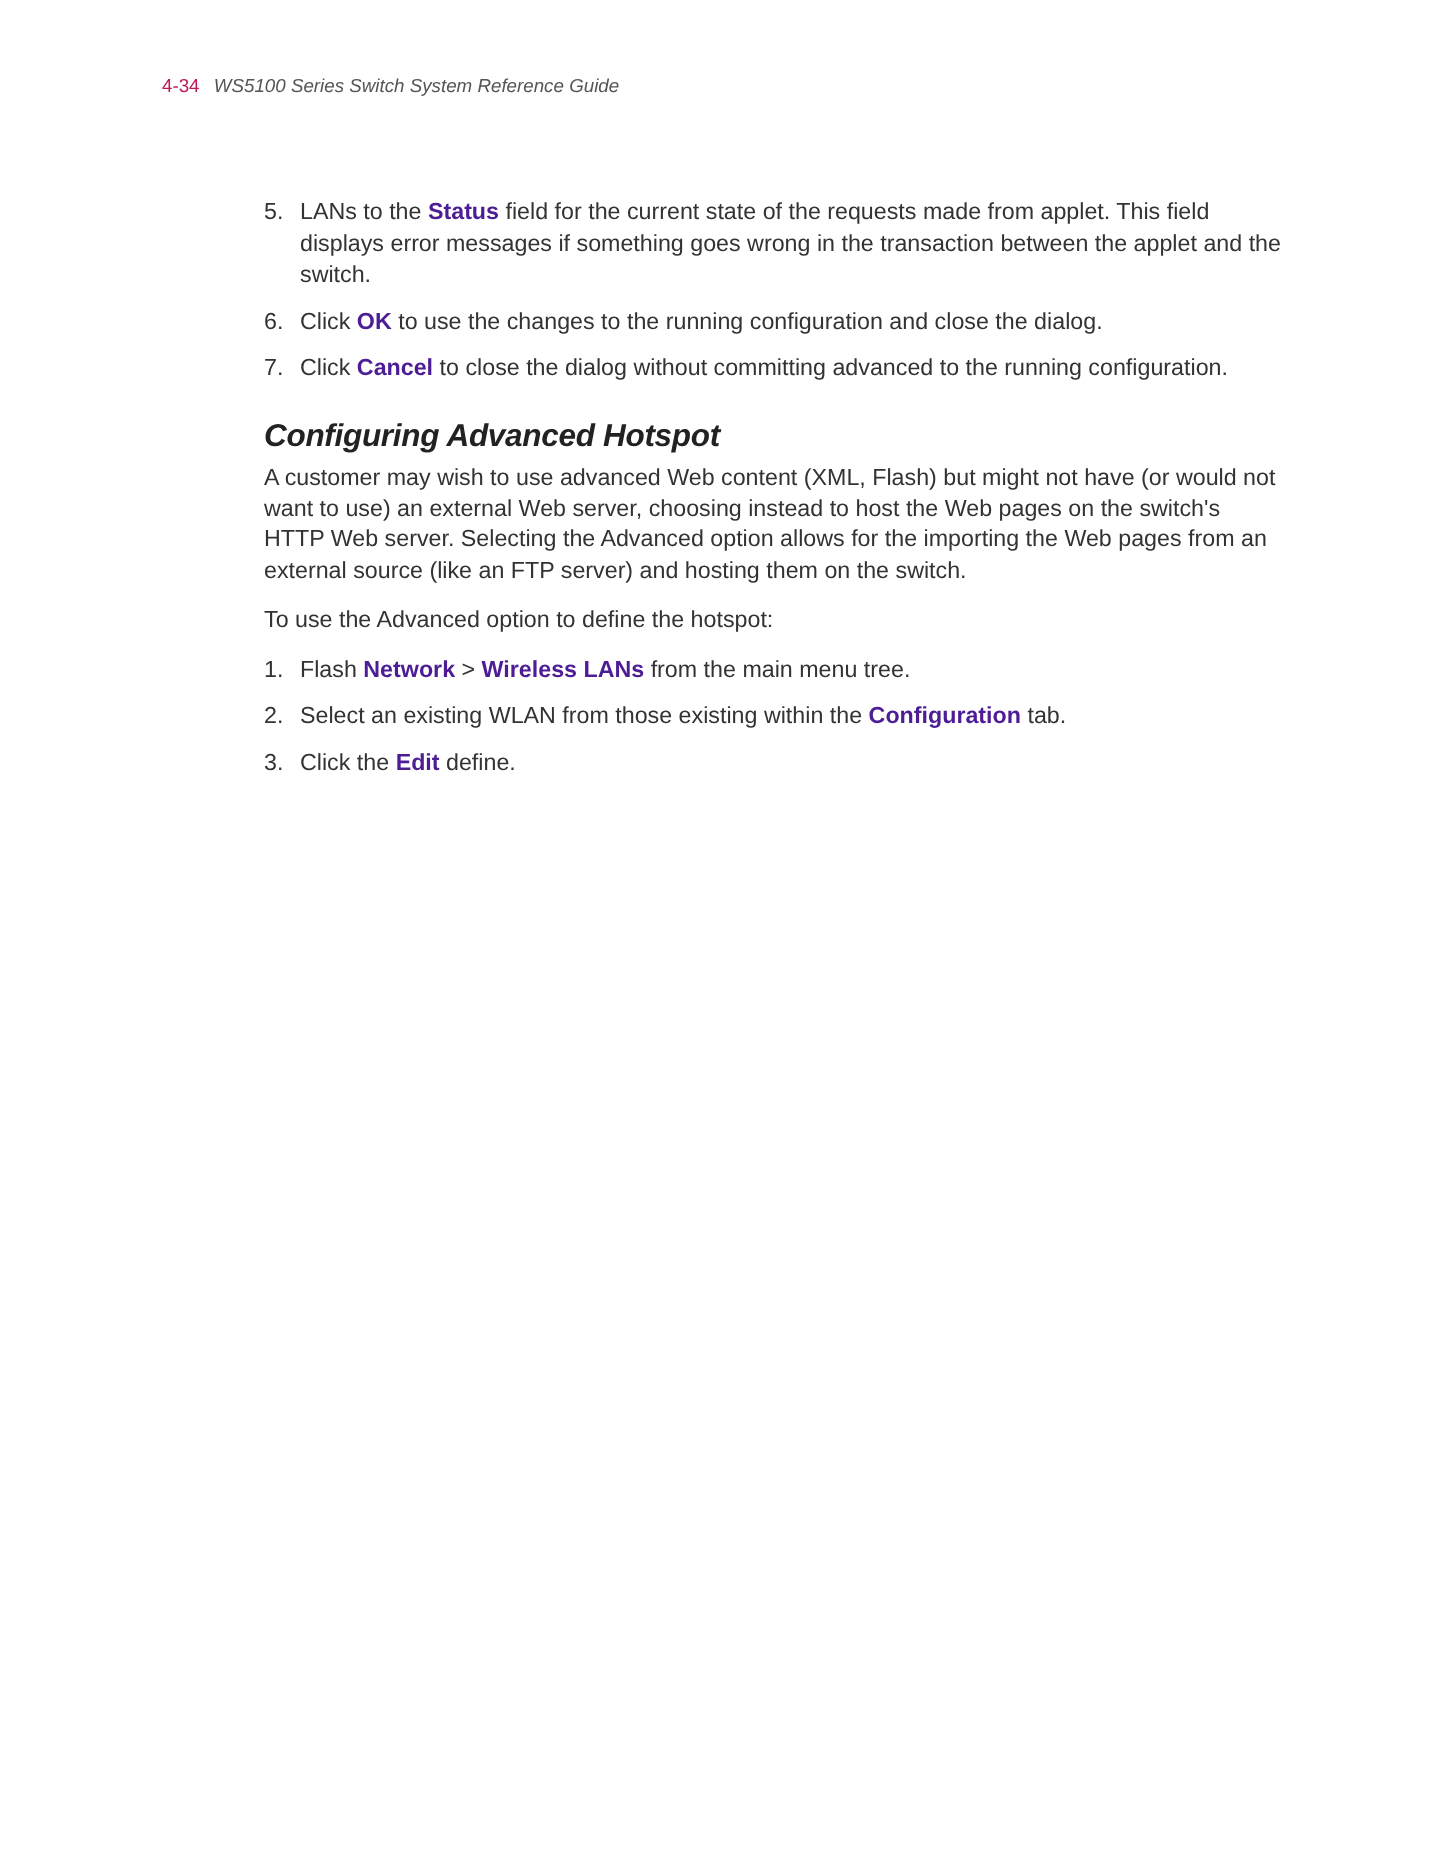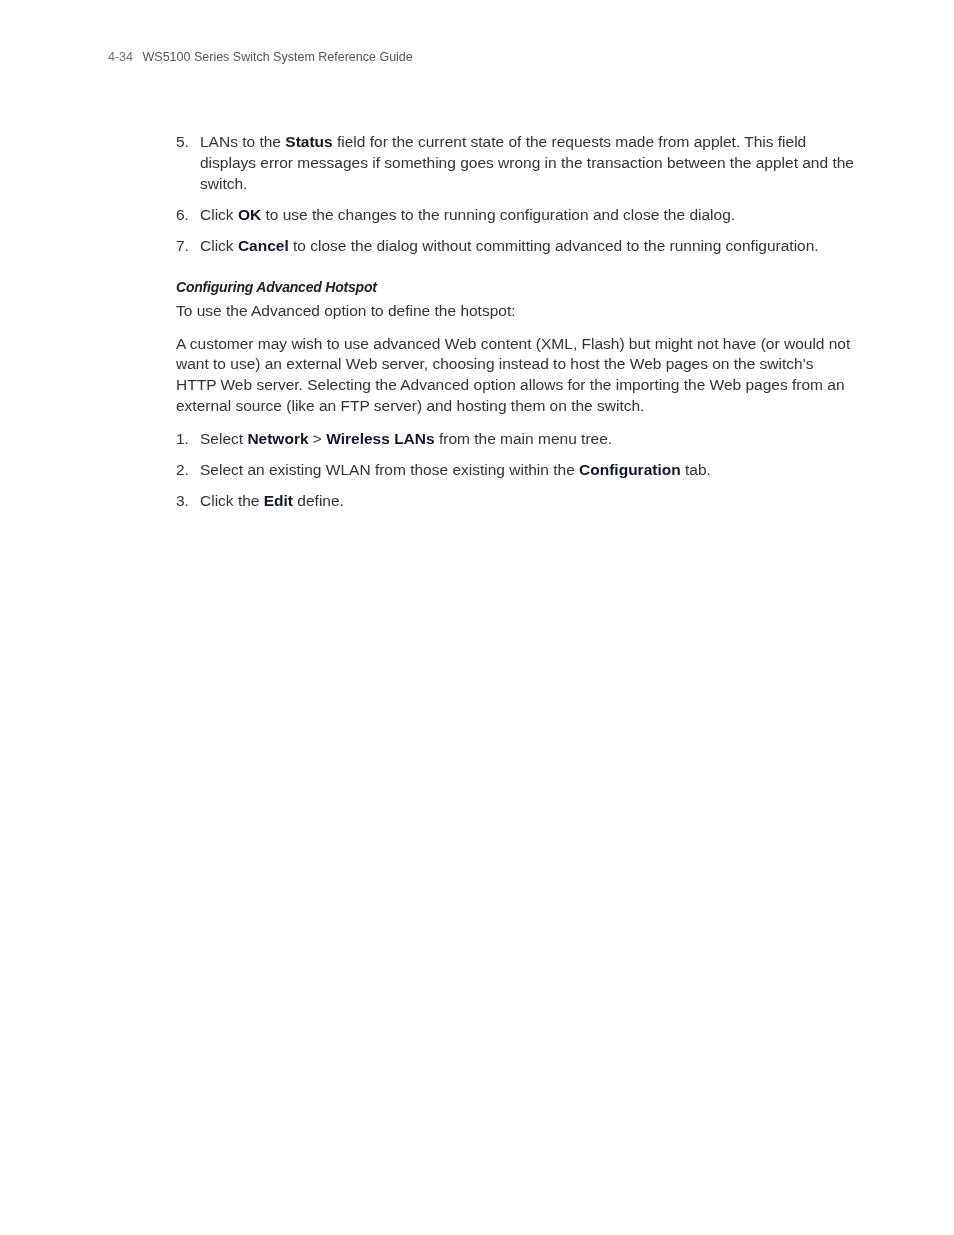--- a/index.html
+++ b/index.html
@@ -14,23 +14,24 @@
   .page {
     padding: 50px 100px 50px 108px;
   }
   .header-line {
     font-size: 12.5px;
     color: #555555;
     margin-bottom: 68px;
   }
   .header-pagechap {
     font-style: normal;
-    color: #737373;
+    color: #be185d;
   }
   .header-title {
+    font-style: italic;
     color: #555555;
     margin-left: 6px;
   }
   .content {
     margin-left: 68px;
   }
   ol.steps {
     list-style: none;
     padding: 0;
     margin: 0 0 18px 0;
@@ -46,28 +47,28 @@
   ol.steps > li .num {
     position: absolute;
     left: 0;
     top: 0;
   }
   ol.steps > li .item-body {
     display: block;
     padding-left: 6px;
   }
   .kw {
-    color: #0f172a;
+    color: #4c1d95;
     font-weight: bold;
   }
   .section-heading {
     font-family: Arial, Helvetica, sans-serif;
     font-weight: bold;
     font-style: italic;
-    font-size: 14px;
+    font-size: 21px;
     color: #222222;
     margin: 22px 0 6px 0;
     letter-spacing: -0.2px;
   }
   .para {
     font-size: 15.5px;
     line-height: 1.35;
     color: #333333;
     margin: 0 0 12px 0;
   }
@@ -99,28 +100,28 @@
       <li>
         <span class="num">7.</span>
         <span class="item-body">
           <span>Click </span><span class="kw">Cancel</span><span> to close the dialog without committing advanced to the running configuration.</span>
         </span>
       </li>
     </ol>
 
     <div class="section-heading">Configuring Advanced Hotspot</div>
 
+    <p class="para">A customer may wish to use advanced Web content (XML, Flash) but might not have (or would not want to use) an external Web server, choosing instead to host the Web pages on the switch's HTTP Web server. Selecting the Advanced option allows for the importing the Web pages from an external source (like an FTP server) and hosting them on the switch.</p>
     <p class="para">To use the Advanced option to define the hotspot:</p>
-    <p class="para">A customer may wish to use advanced Web content (XML, Flash) but might not have (or would not want to use) an external Web server, choosing instead to host the Web pages on the switch's HTTP Web server. Selecting the Advanced option allows for the importing the Web pages from an external source (like an FTP server) and hosting them on the switch.</p>
 
     <ol class="steps">
       <li>
         <span class="num">1.</span>
         <span class="item-body">
-          <span>Select </span><span class="kw">Network</span><span> &gt; </span><span class="kw">Wireless LANs</span><span> from the main menu tree.</span>
+          <span>Flash </span><span class="kw">Network</span><span> &gt; </span><span class="kw">Wireless LANs</span><span> from the main menu tree.</span>
         </span>
       </li>
       <li>
         <span class="num">2.</span>
         <span class="item-body">
           <span>Select an existing WLAN from those existing within the </span><span class="kw">Configuration</span><span> tab.</span>
         </span>
       </li>
       <li>
         <span class="num">3.</span>

